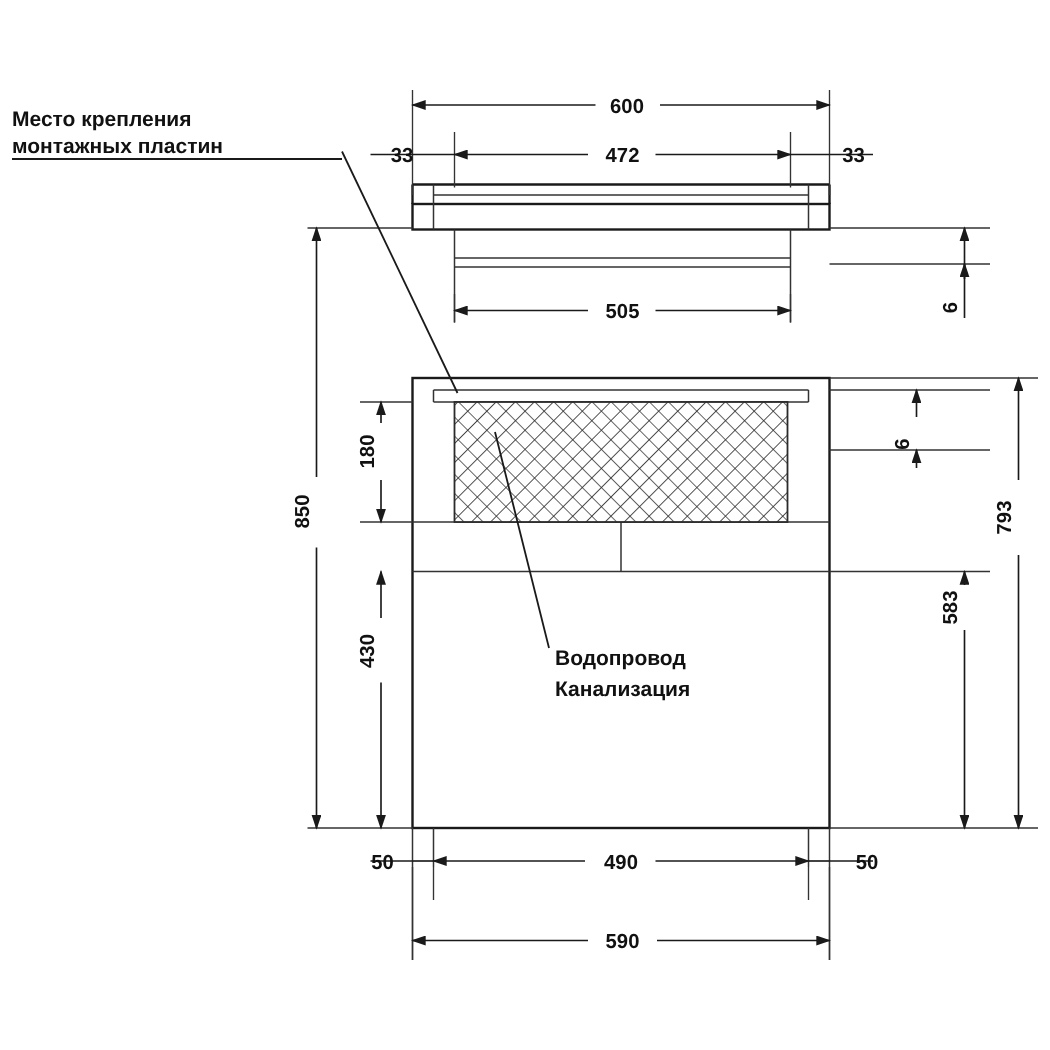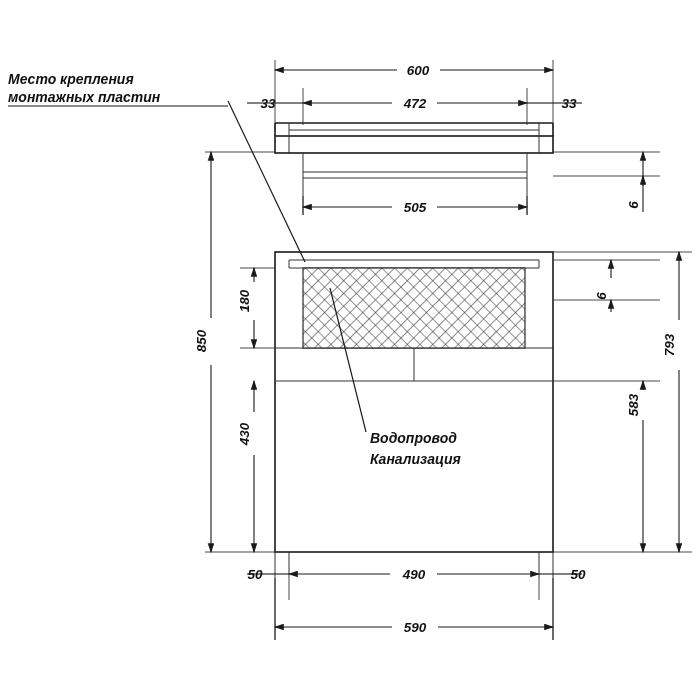--- a/index.html
+++ b/index.html
@@ -1,17 +1,17 @@
 <!DOCTYPE html>
 <html><head>
 <meta charset="utf-8">
 <style>
   html,body{margin:0;padding:0;background:#ffffff;}
   body{width:700px;height:700px;font-family:"Liberation Sans",sans-serif;overflow:hidden;}
-  #stage{position:relative;width:700px;height:568px;font-style:italic;}
+  #stage{position:relative;width:700px;height:568px;}
   svg{position:absolute;left:0;top:0;}
   .dim{font-family:"Liberation Sans",sans-serif;font-weight:bold;font-size:13.5px;fill:#111111;}
   .note{font-family:"Liberation Sans",sans-serif;font-weight:bold;font-size:14px;fill:#111111;}
 </style>
 </head>
 <body>
 
 <div id="stage">
 <svg width="700" height="700" viewBox="0 0 700 700">
   <defs>

